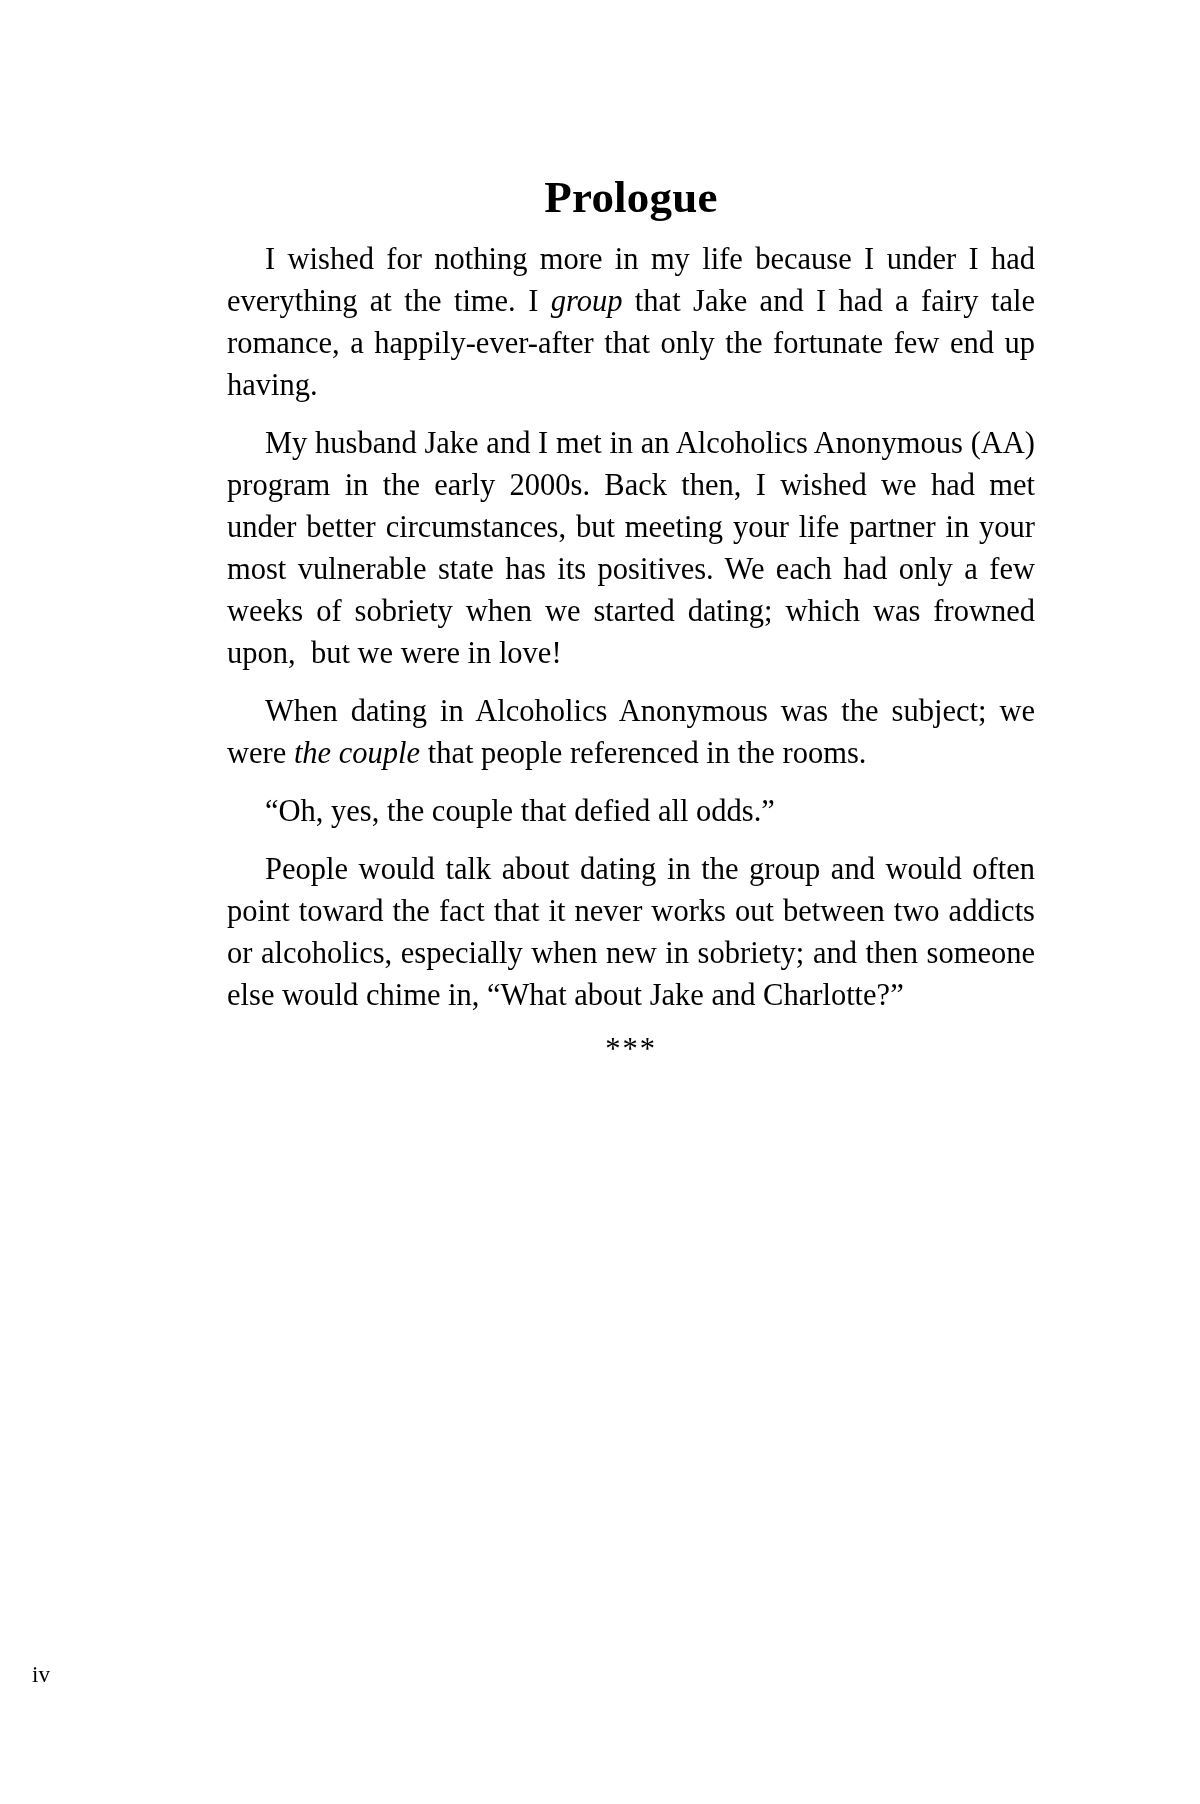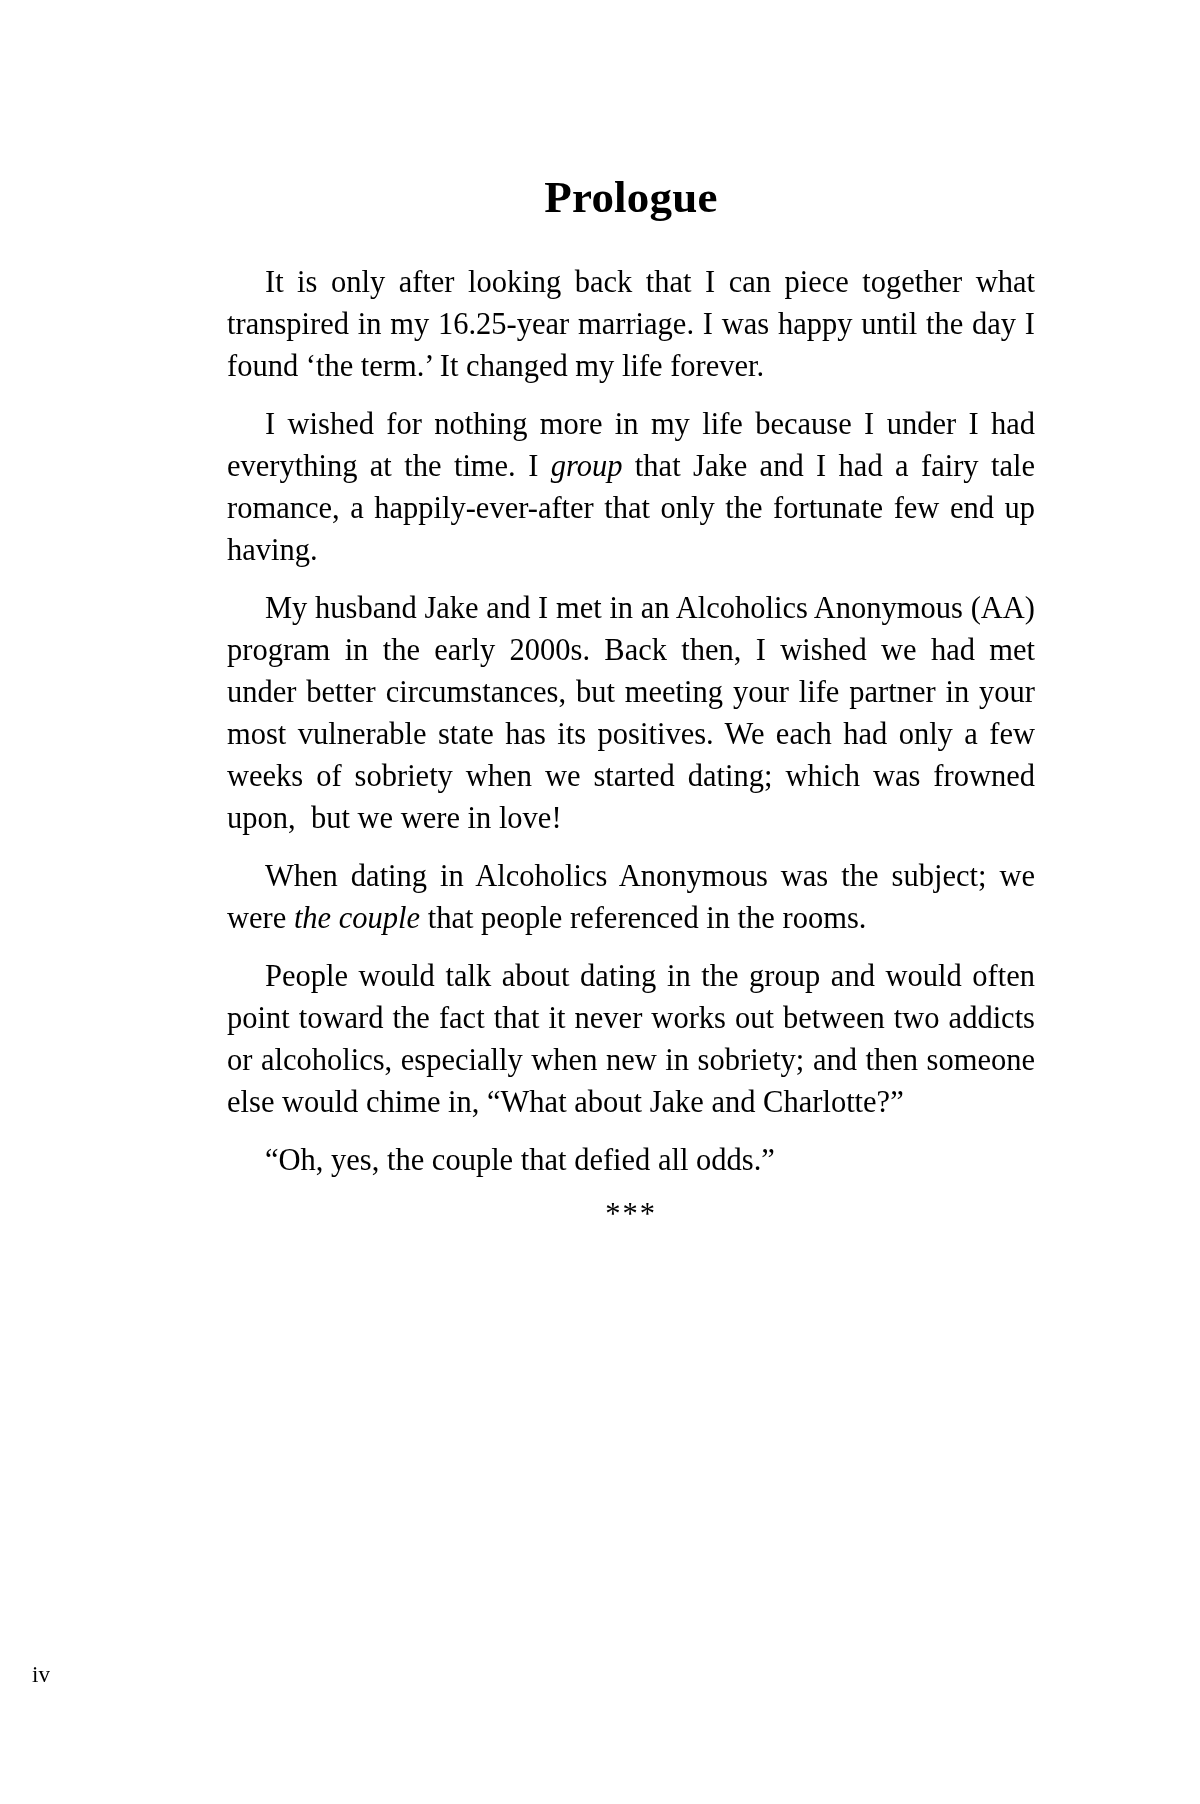--- a/index.html
+++ b/index.html
@@ -78,26 +78,25 @@
 </head>
 <body>
 
 <div class="page">
 
   <div class="content">
 
     <h1 class="chapter-title">Prologue</h1>
 
     <div id="paragraphs">
-        <p class="body-para para-gap-first"><span>It is only after looking back that I can piece together what transpired in my 16.25-year marriage. I was happy until the day I found ‘the term.’ It changed my life forever.</span></p>
         <p class="body-para para-gap"><span>I wished for nothing more in my life because I under I had everything at the time. I </span><em>group</em><span> that Jake and I had a fairy tale romance, a happily-ever-after that only the fortunate few end up having.</span></p>
         <p class="body-para para-gap"><span>My husband Jake and I met in an Alcoholics Anonymous (AA) program in the early 2000s. Back then, I wished we had met under better circumstances, but meeting your life partner in your most vulnerable state has its positives. We each had only a few weeks of sobriety when we started dating; which was frowned upon,&nbsp; but we were in love!</span></p>
         <p class="body-para para-gap"><span>When dating in Alcoholics Anonymous was the subject; we were </span><em>the couple</em><span> that people referenced in the rooms.</span></p>
+        <p class="body-para para-gap"><span>“Oh, yes, the couple that defied all odds.”</span></p>
         <p class="body-para para-gap"><span>People would talk about dating in the group and would often point toward the fact that it never works out between two addicts or alcoholics, especially when new in sobriety; and then someone else would chime in, “What about Jake and Charlotte?”</span></p>
-        <p class="body-para para-gap"><span>“Oh, yes, the couple that defied all odds.”</span></p>
       </div>
 
     <p class="scene-break">***</p>
 
   </div>
 
   <div class="folio">iv</div>
 
 </div>
 

